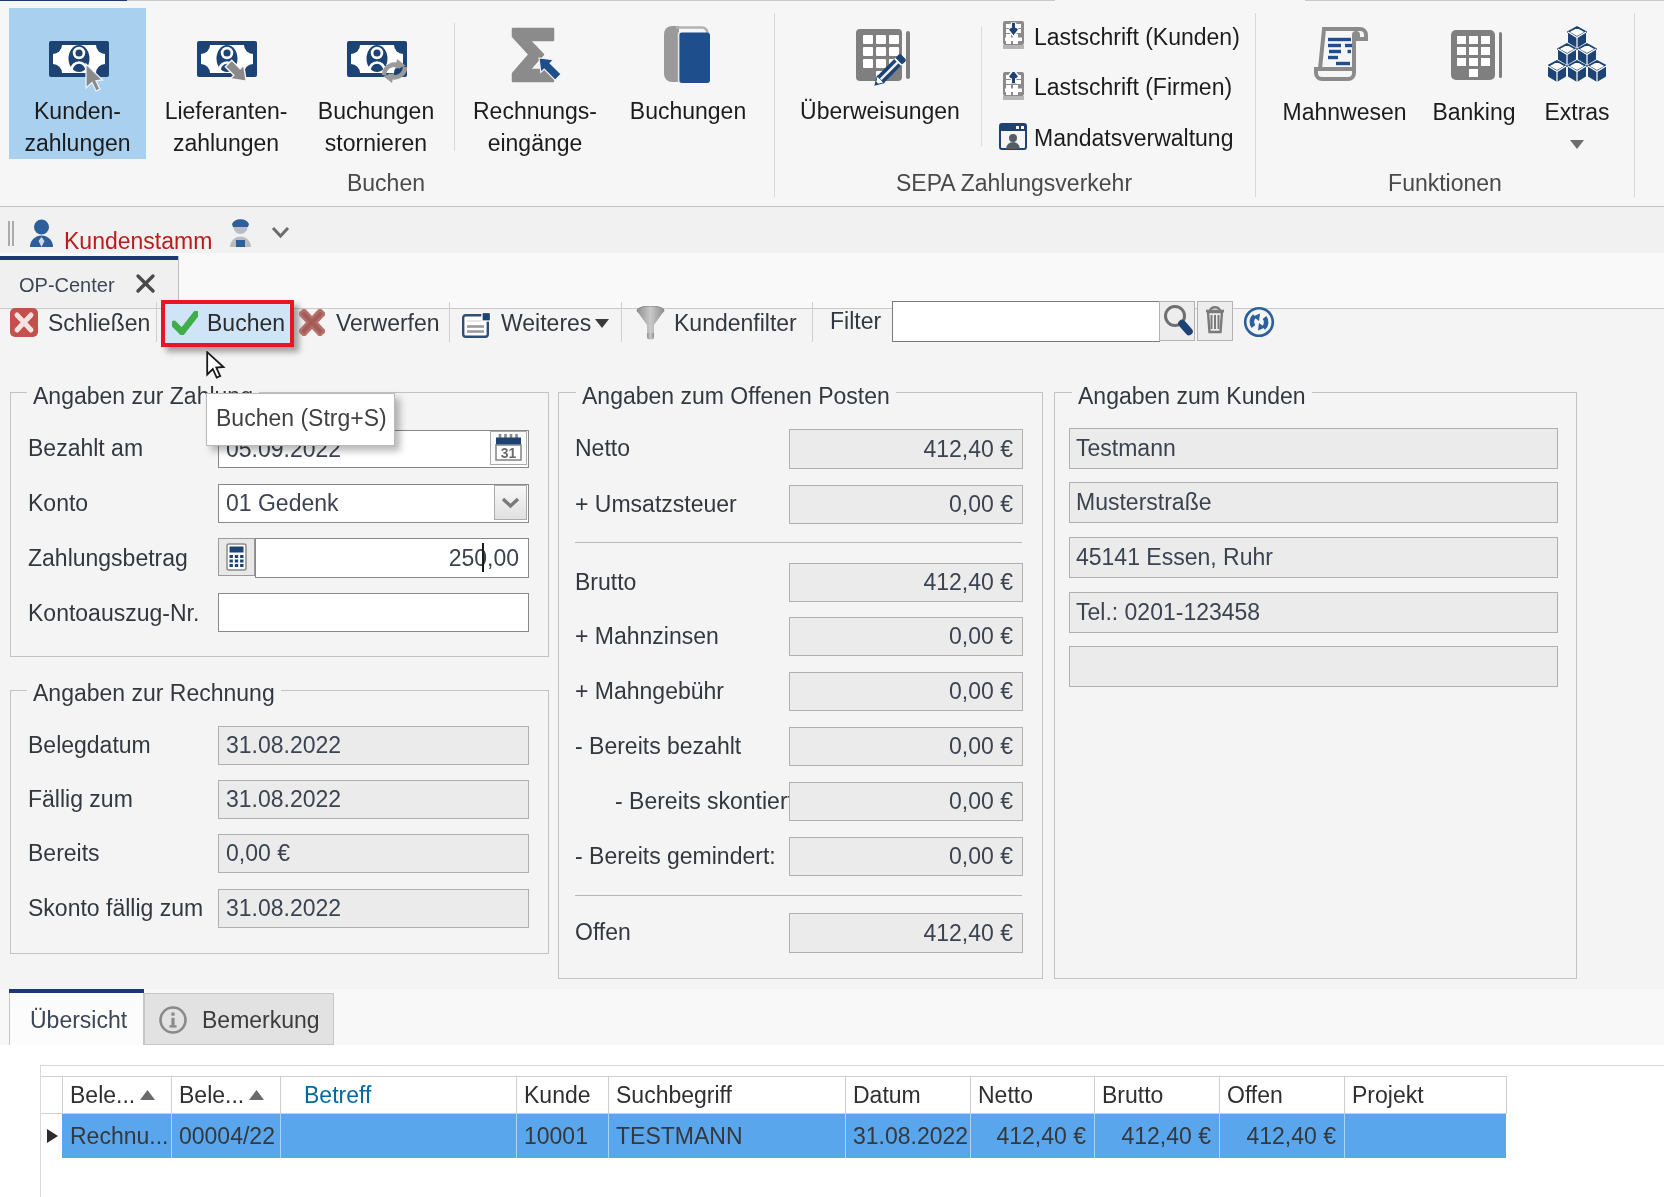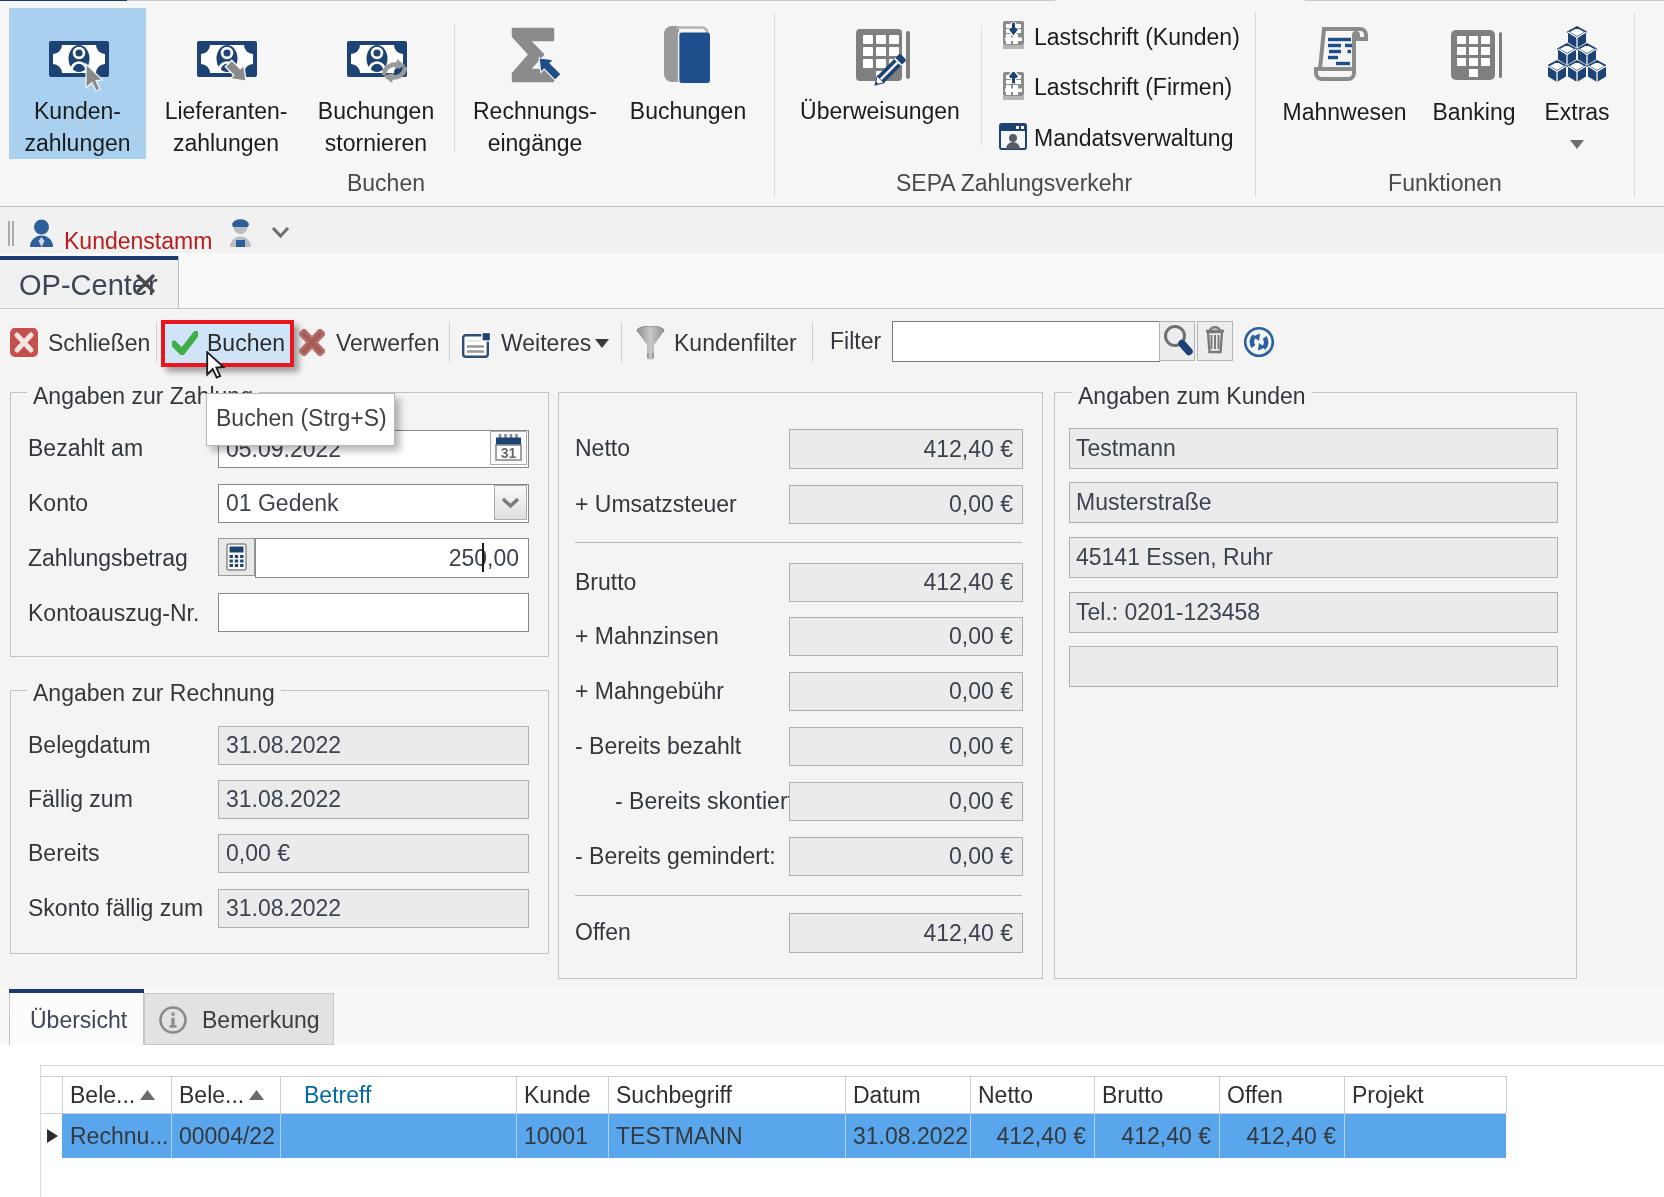--- a/index.html
+++ b/index.html
@@ -273,27 +273,27 @@
 
   <svg class="abs" style="left:271px;top:20px;" width="19" height="12" viewBox="0 0 19 12">
     <path d="M2,1 l7.5,8 7.5,-8" fill="none" stroke="#6d6d6d" stroke-width="3"></path>
   </svg>
 </div>
 
 <div class="abs" id="optab" style="left:0;top:253px;width:1664px;height:55px;">
   <div class="abs" style="left:0;top:0;width:1664px;height:55px;background:#f9f9f9;border-bottom:1px solid #c9c9c9;"></div>
   <div class="abs" style="left:0;top:3px;width:178px;height:52px;background:#f0f0f0;border-right:1px solid #bdbdbd;"></div>
   <div class="abs" style="left:0;top:3px;width:178px;height:4px;background:#1b3a70;"></div>
-  <div class="lbl" style="left:19px;top:17px;color:#3c4656;font-size:29px;">OP-Center</div>
+  <div class="lbl" style="left:19px;top:17px;color:#3c4656;font-size:20px;">OP-Center</div>
   <svg class="abs" style="left:135px;top:20px;" width="21" height="21" viewBox="0 0 21 21">
     <path d="M3,3 L18,18 M18,3 L3,18" stroke="#4a4a4a" stroke-width="3.4" stroke-linecap="round"></path>
   </svg>
 </div>
 
-<div class="abs" id="atb" style="left:0;top:312px;width:1664px;height:82px;">
+<div class="abs" id="atb" style="left:0;top:292px;width:1664px;height:82px;">
 
   <svg class="abs" style="left:10px;top:16px;" width="28" height="29" viewBox="0 0 28 29">
     <rect x="0" y="0" width="28" height="29" rx="5" fill="#c4504e"></rect>
     <path d="M7,7 L21,22 M21,7 L7,22" stroke="#f3e3e3" stroke-width="5" stroke-linecap="round"></path>
   </svg>
   <div class="lbl" style="left:48px;top:16px;color:#33383f;">Schließen</div>
   <div class="sep" style="left:156px;top:10px;height:40px;background:#cfcfcf;"></div>
 
   <div class="abs" style="left:161px;top:8px;width:125px;height:39px;background:#cfe5f7;border:4px solid #e8161f;box-shadow:5px 5px 6px rgba(0,0,0,0.35);"></div>
   <svg class="abs" style="left:172px;top:19px;" width="26" height="24" viewBox="0 0 26 24">
@@ -425,20 +425,21 @@
   <div class="dinp" style="left:218px;top:390px;width:309px;height:37px;"></div>
   <div class="fval" style="left:226px;top:394px;">31.08.2022</div>
   <div class="lbl" style="left:28px;top:448px;">Bereits</div>
   <div class="dinp" style="left:218px;top:444px;width:309px;height:37px;"></div>
   <div class="fval" style="left:226px;top:448px;">0,00 €</div>
   <div class="lbl" style="left:28px;top:503px;">Skonto fällig zum</div>
   <div class="dinp" style="left:218px;top:499px;width:309px;height:37px;"></div>
   <div class="fval" style="left:226px;top:503px;">31.08.2022</div>
 
   <div class="gb" style="left:558px;top:2px;width:483px;height:585px;"></div>
+  <div class="gblbl" style="left:576px;top:-7px;">Angaben zum Offenen Posten</div>
   <div class="lbl" style="left:575px;top:43px;">Netto</div>
   <div class="dinp" style="left:789px;top:39px;width:232px;height:38px;"></div>
   <div class="fval" style="left:789px;top:44px;width:224px;text-align:right;">412,40 €</div>
   <div class="lbl" style="left:575px;top:99px;">+ Umsatzsteuer</div>
   <div class="dinp" style="left:789px;top:95px;width:232px;height:37px;"></div>
   <div class="fval" style="left:789px;top:99px;width:224px;text-align:right;">0,00 €</div>
   <div class="abs" style="left:575px;top:152px;width:447px;height:1px;background:#b9b9b9;"></div>
   <div class="lbl" style="left:575px;top:177px;">Brutto</div>
   <div class="dinp" style="left:789px;top:173px;width:232px;height:37px;"></div>
   <div class="fval" style="left:789px;top:177px;width:224px;text-align:right;">412,40 €</div>

